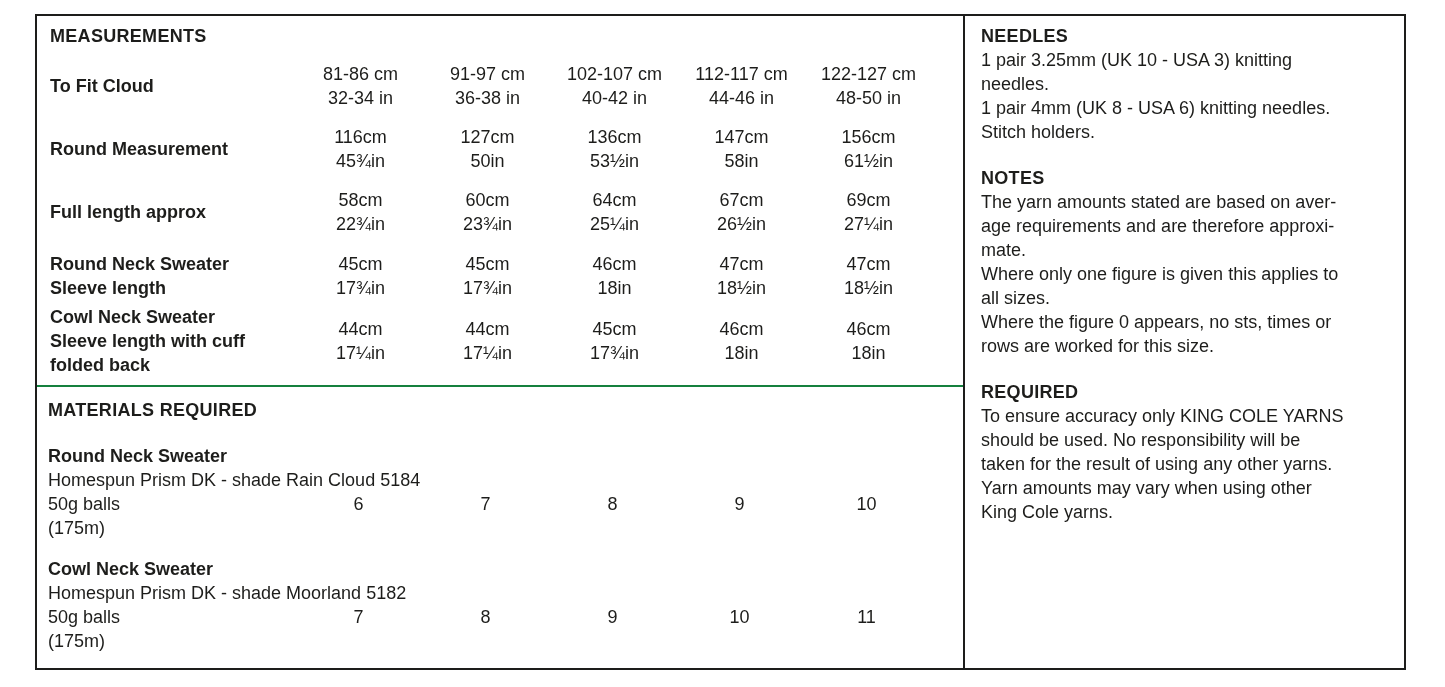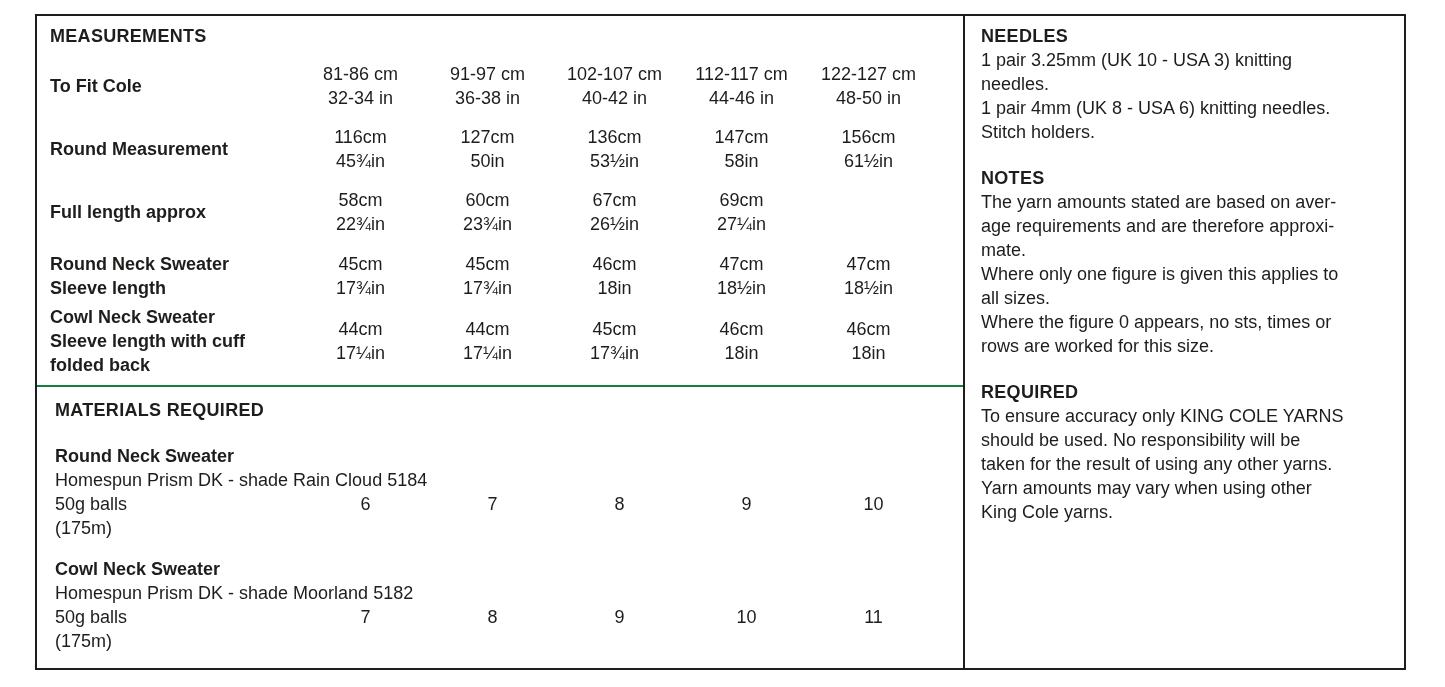--- a/index.html
+++ b/index.html
@@ -34,21 +34,21 @@
   }
   .measurements {
     height: 371px;
     box-sizing: border-box;
     border-bottom: 2px solid #15803d;
     padding: 8px 10px 0 13px;
     overflow: hidden;
   }
   .materials {
     flex: 1;
-    padding: 11px 10px 0 18px;
+    padding: 11px 10px 0 11px;
     overflow: hidden;
   }
   .sec-title {
     margin: 0;
     font-size: 18px;
     line-height: 24px;
     font-weight: bold;
     letter-spacing: 0.3px;
   }
   .m-row { display: flex; align-items: center; margin-top: 15px; }
@@ -96,21 +96,21 @@
 <div class="sheet">
   <div class="frame">
 
     <div class="left-pane">
 
       <section class="measurements">
         <h2 class="sec-title">MEASUREMENTS</h2>
         <div class="m-rows">
 
         <div class="m-row">
-            <div class="m-label">To Fit Cole</div>
+            <div class="m-label">To Fit Cloud</div>
             <div class="m-cells">
 
             <div class="m-cell">81-86 cm
 32-34 in</div>
                 <div class="m-cell">91-97 cm
 36-38 in</div>
                 <div class="m-cell">102-107 cm
 40-42 in</div>
                 <div class="m-cell">112-117 cm
 44-46 in</div>
@@ -135,20 +135,22 @@
               </div>
           </div>
             <div class="m-row">
             <div class="m-label">Full length approx</div>
             <div class="m-cells">
 
             <div class="m-cell">58cm
 22¾in</div>
                 <div class="m-cell">60cm
 23¾in</div>
+                <div class="m-cell">64cm
+25¼in</div>
                 <div class="m-cell">67cm
 26½in</div>
                 <div class="m-cell">69cm
 27¼in</div>
               </div>
           </div>
             <div class="m-row">
             <div class="m-label">Round Neck Sweater
 Sleeve length</div>
             <div class="m-cells">

